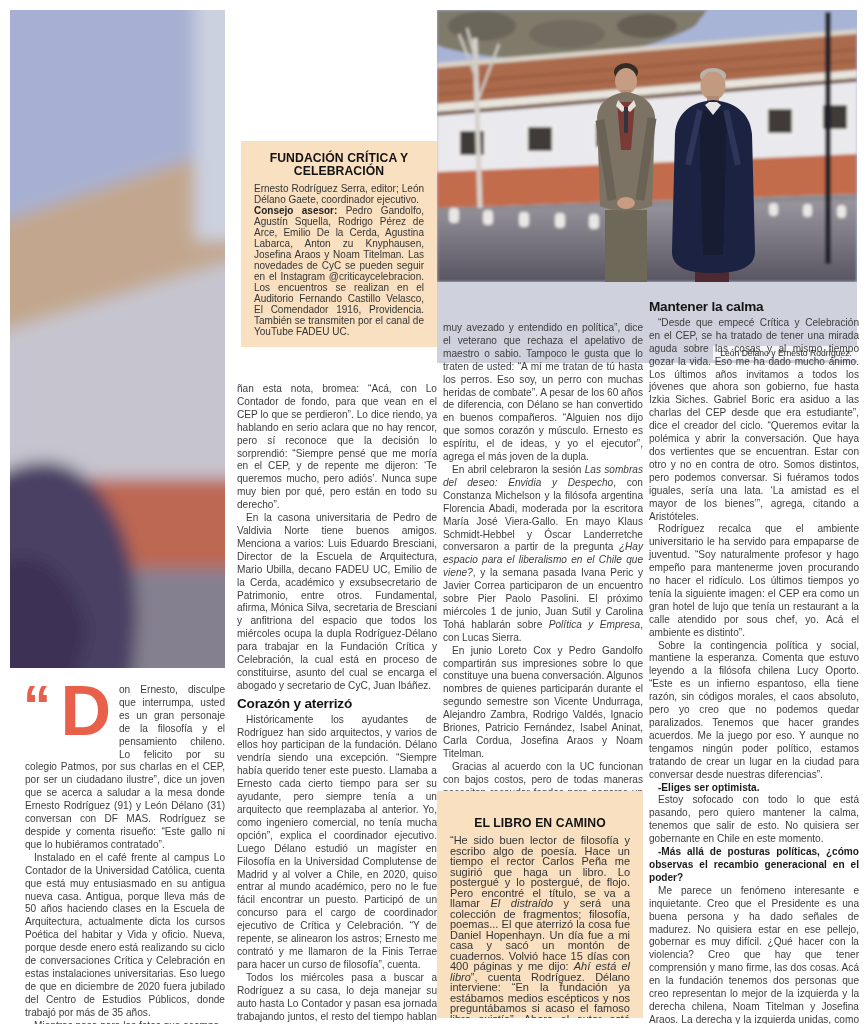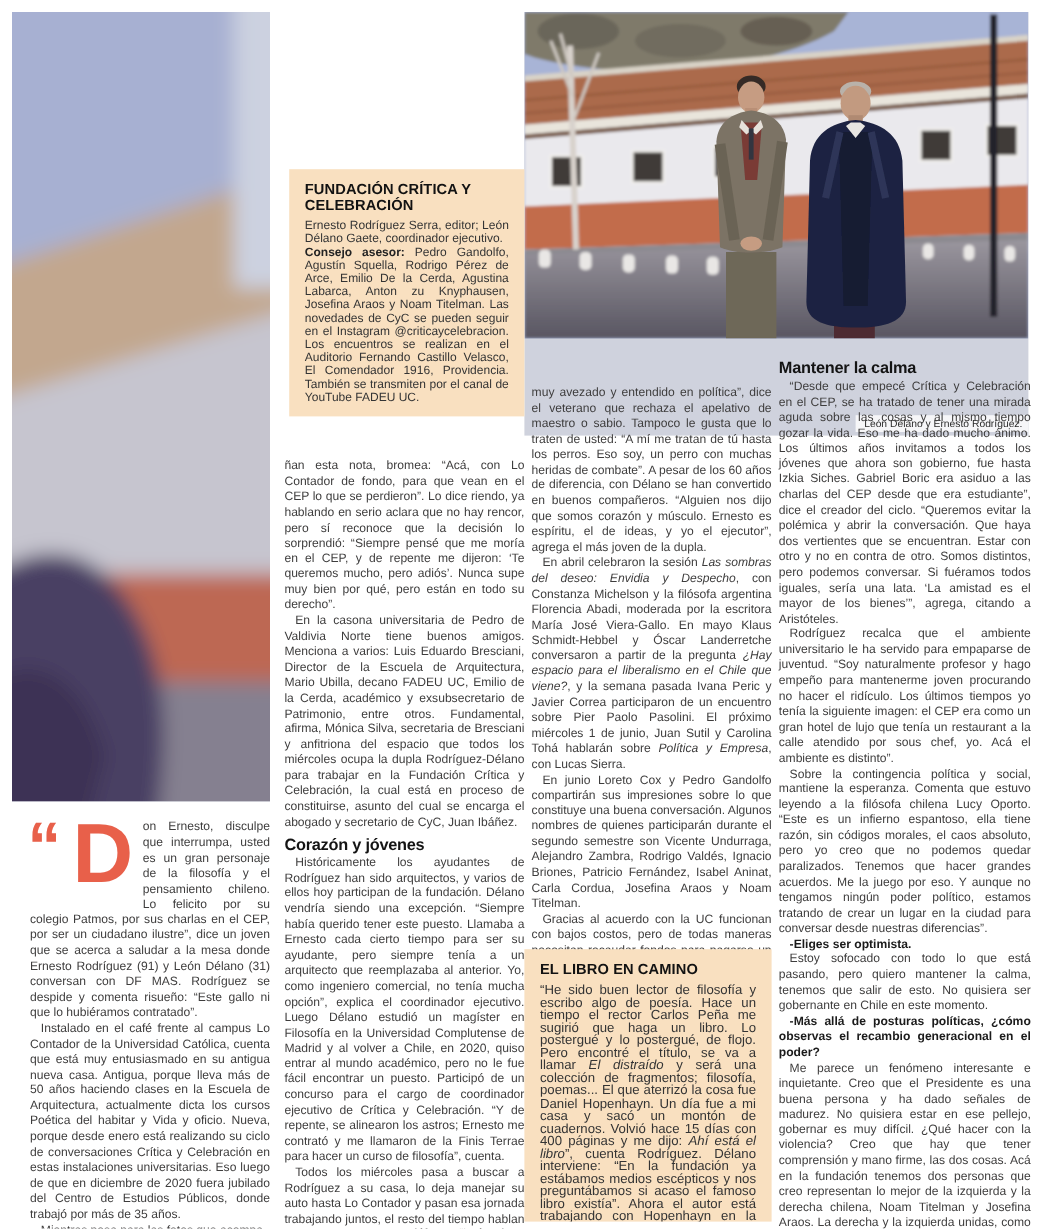--- a/index.html
+++ b/index.html
@@ -23,23 +23,23 @@
         color:#141414;margin:5px 0 3px;letter-spacing:-0.2px;text-align:left;}
   .it{font-style:italic;}
   .bd{font-weight:bold;color:#232323;}
   .dcwrap{float:left;width:86px;height:72px;position:relative;margin:1px 8px 0 0;}
   .bigquote{position:absolute;left:-2px;top:-8px;font-size:56px;line-height:1;
         font-weight:bold;color:var(--accent,#e8604a);}
   .dcap{position:absolute;right:0;top:-9px;font-size:70px;line-height:1;
         font-weight:bold;color:var(--accent,#e8604a);}
   .infobox{position:absolute;background:var(--box-bg,#f9e0c0);box-sizing:border-box;}
   .fund-box{left:241px;top:141px;width:196px;padding:11px 13px 10px;}
-  .book-box{left:437px;top:791px;width:206px;height:227px;padding:11px 13px;overflow:hidden;}
+  .book-box{left:437px;top:791px;width:206px;height:227px;padding:26px 13px;overflow:hidden;}
   .infobox h3{margin:0 0 5px;font-size:12.2px;line-height:1.08;font-weight:800;
-        color:#121212;letter-spacing:0.1px;text-align:left;}
+        color:#121212;letter-spacing:0.1px;text-align:center;}
   .box-body{font-size:10px;line-height:11px;text-align:justify;color:#343434;}
   .book-box .box-body{font-size:11px;line-height:10.5px;}
   .box-body p{margin:0;}
 </style>
 </head>
 <body>
 
 <div class="page">
 
   <div class="photo photo-left">
@@ -153,21 +153,21 @@
       <p class="para"><span class="dcwrap">
           <span class="bigquote">“</span>
           <span class="dcap">D</span>
         </span><span>on Ernesto, disculpe que interrumpa, usted es un gran personaje de la filosofía y el pensamiento chileno. Lo felicito por su colegio Patmos, por sus charlas en el CEP, por ser un ciudadano ilustre”, dice un joven que se acerca a saludar a la mesa donde Ernesto Rodríguez (91) y León Délano (31) conversan con DF MAS. Rodríguez se despide y comenta risueño: “Este gallo ni que lo hubiéramos contratado”.</span></p>
       <p class="para ind"><span>Instalado en el café frente al campus Lo Contador de la Universidad Católica, cuenta que está muy entusiasmado en su antigua nueva casa. Antigua, porque lleva más de 50 años haciendo clases en la Escuela de Arquitectura, actualmente dicta los cursos Poética del habitar y Vida y oficio. Nueva, porque desde enero está realizando su ciclo de conversaciones Crítica y Celebración en estas instalaciones universitarias. Eso luego de que en diciembre de 2020 fuera jubilado del Centro de Estudios Públicos, donde trabajó por más de 35 años.</span></p>
       <p class="para ind"><span>Mientras posa para las fotos que acompa-</span></p>
     </div>
   <div class="col col2">
       <p class="para"><span>ñan esta nota, bromea: “Acá, con Lo Contador de fondo, para que vean en el CEP lo que se perdieron”. Lo dice riendo, ya hablando en serio aclara que no hay rencor, pero sí reconoce que la decisión lo sorprendió: “Siempre pensé que me moría en el CEP, y de repente me dijeron: ‘Te queremos mucho, pero adiós’. Nunca supe muy bien por qué, pero están en todo su derecho”.</span></p>
       <p class="para ind"><span>En la casona universitaria de Pedro de Valdivia Norte tiene buenos amigos. Menciona a varios: Luis Eduardo Bresciani, Director de la Escuela de Arquitectura, Mario Ubilla, decano FADEU UC, Emilio de la Cerda, académico y exsubsecretario de Patrimonio, entre otros. Fundamental, afirma, Mónica Silva, secretaria de Bresciani y anfitriona del espacio que todos los miércoles ocupa la dupla Rodríguez-Délano para trabajar en la Fundación Crítica y Celebración, la cual está en proceso de constituirse, asunto del cual se encarga el abogado y secretario de CyC, Juan Ibáñez.</span></p>
-      <h2 class="subhead">Corazón y jóvenes</h2>
+      <h2 class="subhead">Corazón y aterrizó</h2>
       <p class="para ind"><span>Históricamente los ayudantes de Rodríguez han sido arquitectos, y varios de ellos hoy participan de la fundación. Délano vendría siendo una excepción. “Siempre había querido tener este puesto. Llamaba a Ernesto cada cierto tiempo para ser su ayudante, pero siempre tenía a un arquitecto que reemplazaba al anterior. Yo, como ingeniero comercial, no tenía mucha opción”, explica el coordinador ejecutivo. Luego Délano estudió un magíster en Filosofía en la Universidad Complutense de Madrid y al volver a Chile, en 2020, quiso entrar al mundo académico, pero no le fue fácil encontrar un puesto. Participó de un concurso para el cargo de coordinador ejecutivo de Crítica y Celebración. “Y de repente, se alinearon los astros; Ernesto me contrató y me llamaron de la Finis Terrae para hacer un curso de filosofía”, cuenta.</span></p>
       <p class="para ind"><span>Todos los miércoles pasa a buscar a Rodríguez a su casa, lo deja manejar su auto hasta Lo Contador y pasan esa jornada trabajando juntos, el resto del tiempo hablan constantemente por teléfono. “León tiene buen humor, así que nos entretenemos, hacemos picardías, nos tomamos el pelo. Además es</span></p>
     </div>
   <div class="col col3">
       <p class="para"><span>muy avezado y entendido en política”, dice el veterano que rechaza el apelativo de maestro o sabio. Tampoco le gusta que lo traten de usted: “A mí me tratan de tú hasta los perros. Eso soy, un perro con muchas heridas de combate”. A pesar de los 60 años de diferencia, con Délano se han convertido en buenos compañeros. “Alguien nos dijo que somos corazón y músculo. Ernesto es espíritu, el de ideas, y yo el ejecutor”, agrega el más joven de la dupla.</span></p>
       <p class="para ind"><span>En abril celebraron la sesión </span><span class="it">Las sombras del deseo: Envidia y Despecho</span><span>, con Constanza Michelson y la filósofa argentina Florencia Abadi, moderada por la escritora María José Viera-Gallo. En mayo Klaus Schmidt-Hebbel y Óscar Landerretche conversaron a partir de la pregunta </span><span class="it">¿Hay espacio para el liberalismo en el Chile que viene?</span><span>, y la semana pasada Ivana Peric y Javier Correa participaron de un encuentro sobre Pier Paolo Pasolini. El próximo miércoles 1 de junio, Juan Sutil y Carolina Tohá hablarán sobre </span><span class="it">Política y Empresa</span><span>, con Lucas Sierra.</span></p>
       <p class="para ind"><span>En junio Loreto Cox y Pedro Gandolfo compartirán sus impresiones sobre lo que constituye una buena conversación. Algunos nombres de quienes participarán durante el segundo semestre son Vicente Undurraga, Alejandro Zambra, Rodrigo Valdés, Ignacio Briones, Patricio Fernández, Isabel Aninat, Carla Cordua, Josefina Araos y Noam Titelman.</span></p>
       <p class="para ind"><span>Gracias al acuerdo con la UC funcionan con bajos costos, pero de todas maneras necesitan recaudar fondos para pagarse un sueldo y ojalá aportar algo a la Escuela. Para eso han comenzado una campaña de donaciones. Jorge Errázuriz y Fernando Allende, dos antiguos amigos de Rodríguez, han sido los primeros aportantes.</span></p>
     </div>
   <div class="col col4">

